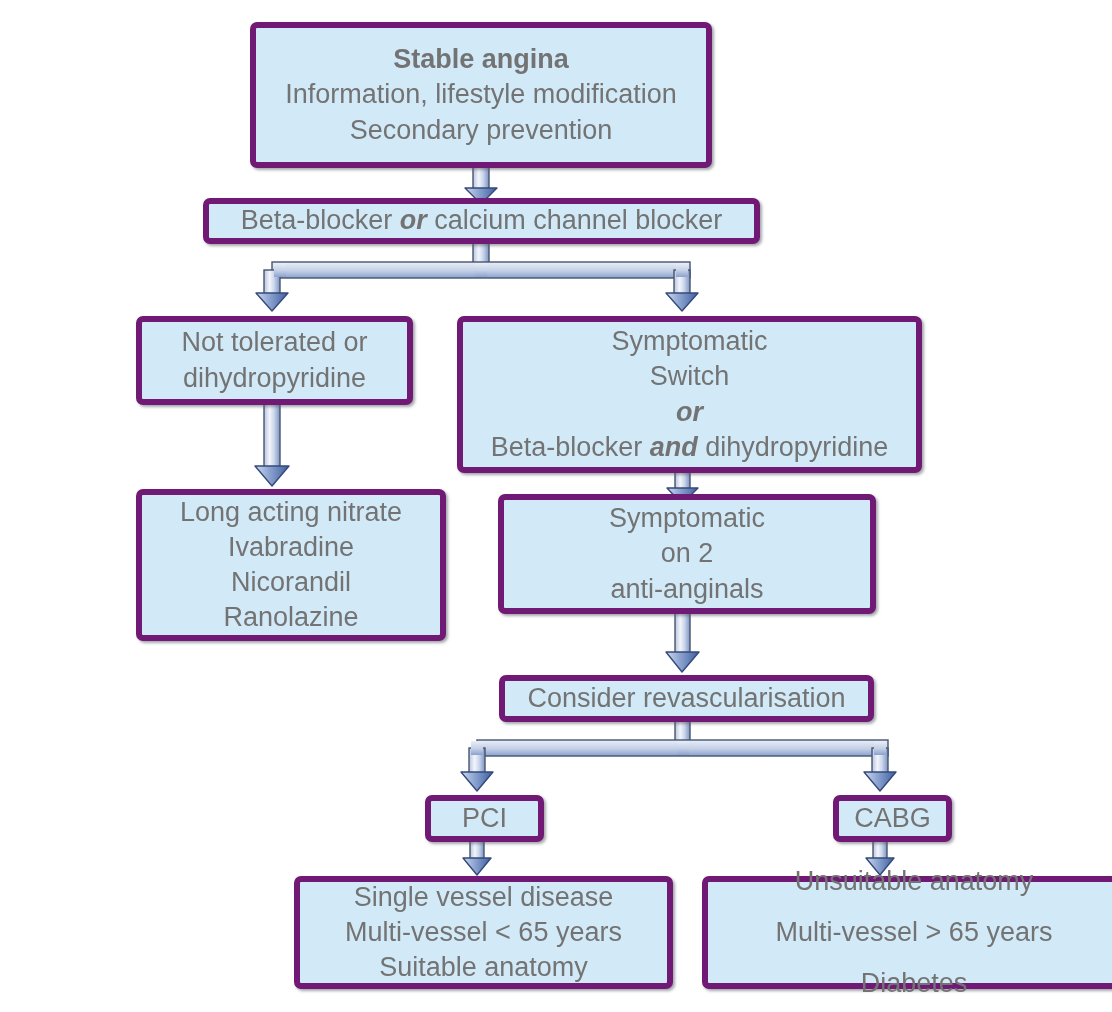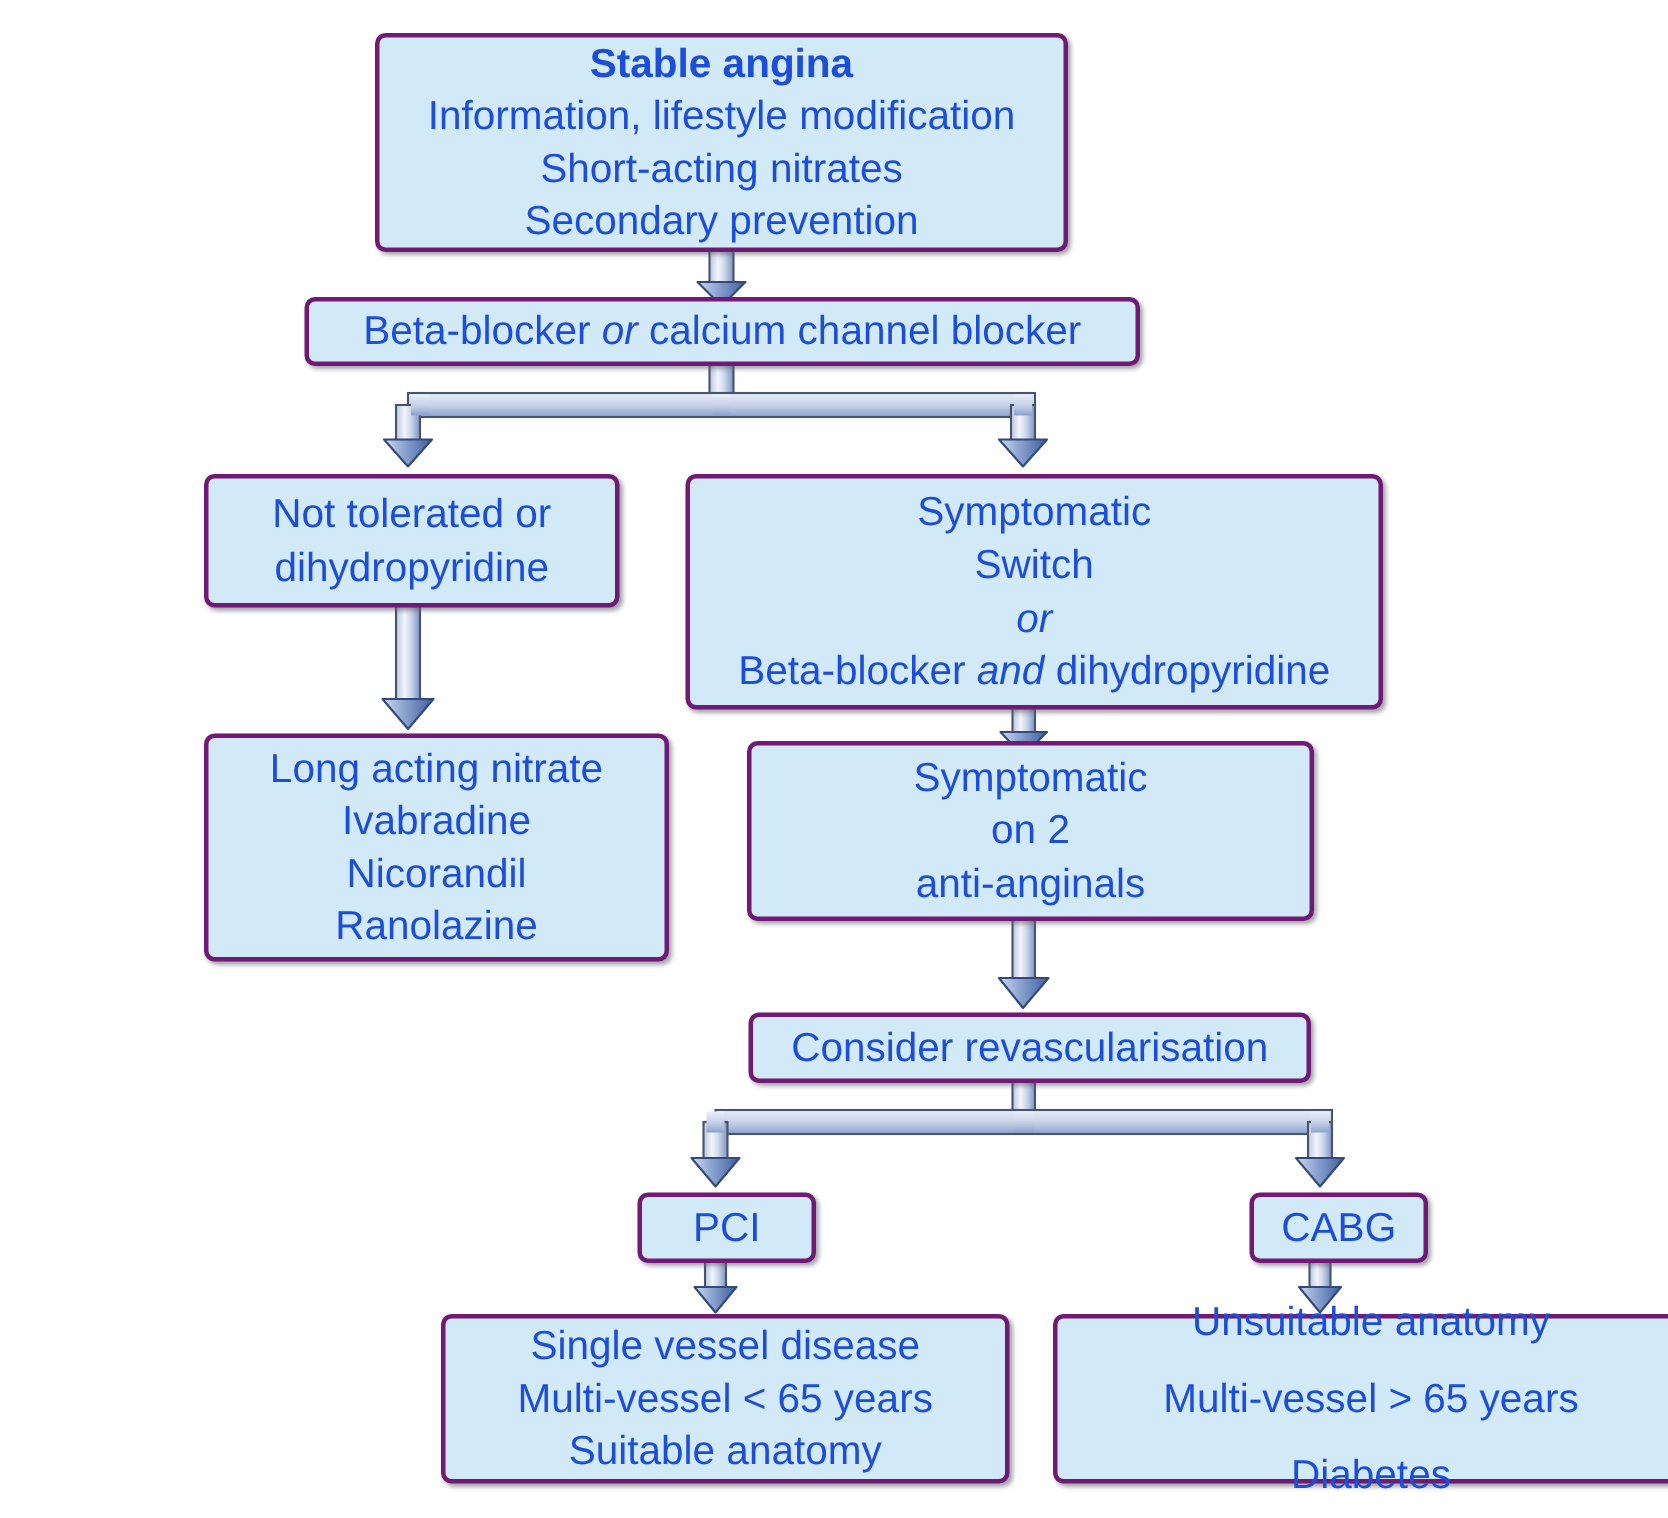--- a/index.html
+++ b/index.html
@@ -15,42 +15,42 @@
     position: relative;
     width: 1112px;
     height: 1012px;
     background: #ffffff;
     overflow: hidden;
   }
   .node {
     position: absolute;
     box-sizing: border-box;
     background: #d2e9f7;
-    border: 3px solid #701a75;
+    border: 6px solid #701a75;
     border-radius: 7px;
     box-shadow: 2px 2px 3px rgba(90, 95, 102, 0.55);
     display: flex;
     flex-direction: column;
     align-items: center;
     justify-content: center;
-    color: #1d4ed8;
+    color: #737373;
     font-size: 26px;
     line-height: 1.30;
     text-align: center;
     z-index: 5;
     padding: 2px 8px;
   }
   .node .line {
     white-space: nowrap;
   }
   .node .line.bold {
     font-weight: bold;
   }
   .node .line .em {
-    font-weight: normal;
+    font-weight: bold;
     font-style: italic;
   }
   
   #wires {
     position: absolute;
     left: 0;
     top: 0;
     width: 1112px;
     height: 1012px;
     z-index: 1;
@@ -141,21 +141,20 @@
 
     <g>
       <rect x="873" y="841" width="14" height="19" fill="url(#shaftGrad)" stroke="#46556f" stroke-width="1.4"></rect>
       <path d="M866,858 L894,858 L880,875 Z" fill="url(#headGrad)" stroke="#34497a" stroke-width="1.4" stroke-linejoin="round"></path>
     </g>
   </svg>
 
   <div class="node" style="left:250px; top:22px; width:462px; height:146px; font-size:27px;">
     <div class="line bold">Stable angina</div>
     <div class="line">Information, lifestyle modification</div>
-    <div class="line">Short-acting nitrates</div>
     <div class="line">Secondary prevention</div>
   </div>
 
   <div class="node" style="left:203px; top:198px; width:557px; height:46px; font-size:27px;">
     <div class="line">
       <span>Beta-blocker </span><span class="em">or</span><span> calcium channel blocker</span>
     </div>
   </div>
 
   <div class="node" style="left:136px; top:316px; width:277px; height:89px; font-size:27px;justify-content:center;">

